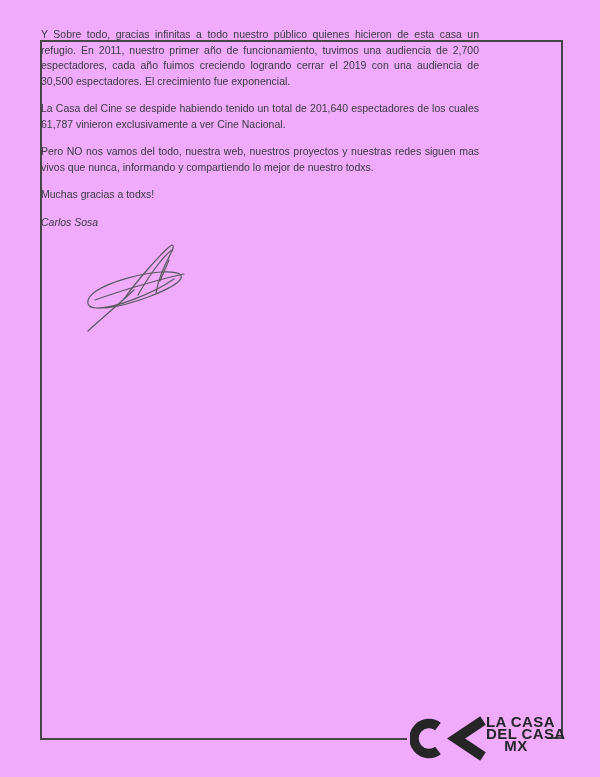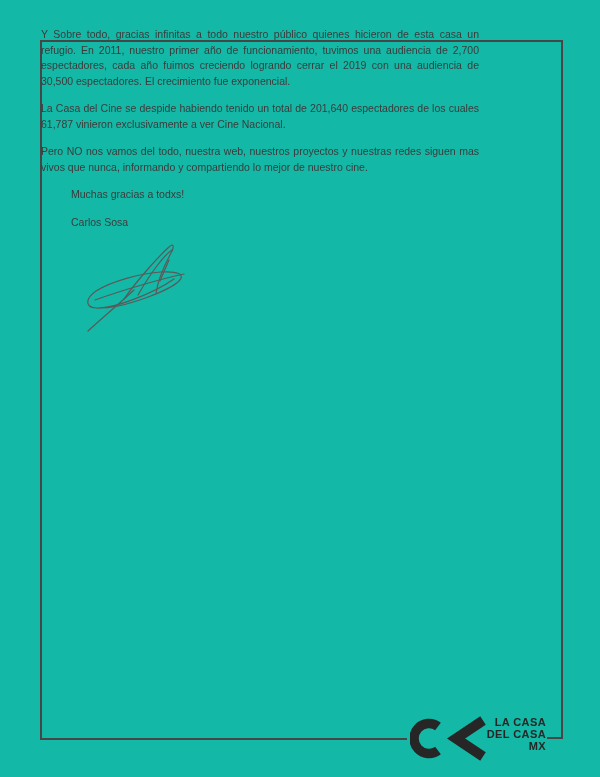--- a/index.html
+++ b/index.html
@@ -5,21 +5,21 @@
   html, body {
     margin: 0;
     padding: 0;
     background: #ffffff;
     font-family: "Liberation Sans", sans-serif;
   }
   .page {
     position: relative;
     width: 600px;
     height: 777px;
-    background: #14b8a6;
+    background: #f0abfc;
     overflow: hidden;
   }
   
   .frame {
     position: absolute;
     left: 40px;
     top: 40px;
     width: 523px;
     height: 698px;
     box-sizing: border-box;
@@ -51,24 +51,24 @@
     font-size: 10.5px;
     line-height: 15.5px;
     text-align: justify;
   }
   .content p {
     margin: 0 0 12px 0;
   }
   .content p.closing,
   .content p.signer {
     text-align: left;
-    padding-left: 30px;
   }
   .content p.signer {
     margin-top: 0;
+    font-style: italic;
   }
   .signature {
     position: absolute;
     left: 80px;
     top: 243px;
     width: 110px;
     height: 90px;
   }
   .signature path {
     fill: none;
@@ -86,42 +86,42 @@
   .logo-mark {
     position: absolute;
     left: 0;
     top: 3px;
   }
   .logo-text {
     position: absolute;
     left: 76px;
     top: 4px;
     width: 60px;
-    text-align: right;
+    text-align: center;
     font-weight: bold;
-    font-size: 11px;
+    font-size: 15px;
     line-height: 12px;
     letter-spacing: 0.4px;
     color: #262626;
     white-space: nowrap;
   }
 </style>
 </head>
 <body>
 
 <div class="page">
 
   <div class="frame"></div>
   <div class="border-bottom-left"></div>
   <div class="border-bottom-stub"></div>
 
   <div class="content">
     <p>Y Sobre todo, gracias infinitas a todo nuestro público quienes hicieron de esta casa un refugio. En 2011, nuestro primer año de funcionamiento, tuvimos una audiencia de 2,700 espectadores,  cada año fuimos creciendo logrando cerrar el 2019 con una audiencia de 30,500 espectadores.  El crecimiento fue exponencial.</p>
     <p>La Casa del Cine se despide habiendo tenido un total de 201,640 espectadores de los cuales 61,787 vinieron exclusivamente a ver Cine Nacional.</p>
-    <p>Pero NO nos vamos del todo, nuestra web, nuestros proyectos y  nuestras redes siguen mas vivos que nunca, informando y compartiendo lo mejor de nuestro cine.</p>
+    <p>Pero NO nos vamos del todo, nuestra web, nuestros proyectos y  nuestras redes siguen mas vivos que nunca, informando y compartiendo lo mejor de nuestro todxs.</p>
     <p class="closing">Muchas gracias a todxs!</p>
     <p class="signer">Carlos Sosa</p>
   </div>
 
   <svg class="signature" viewBox="0 0 110 90" aria-hidden="true">
     <path d="M44,56 C58,36 80,12 89,4 C93,0 95,3 91,10 C84,23 78,37 76,50"></path>
     <path d="M58,52 C70,31 84,12 92,7"></path>
     <path d="M80,38 L89,17"></path>
     <path d="M94,36 C74,50 34,66 16,65 C4,64 6,55 16,48 C32,38 62,30 81,29 C97,28 106,31 99,38 C90,47 52,62 26,65"></path>
     <path d="M15,57 C40,48 80,36 104,31"></path>

